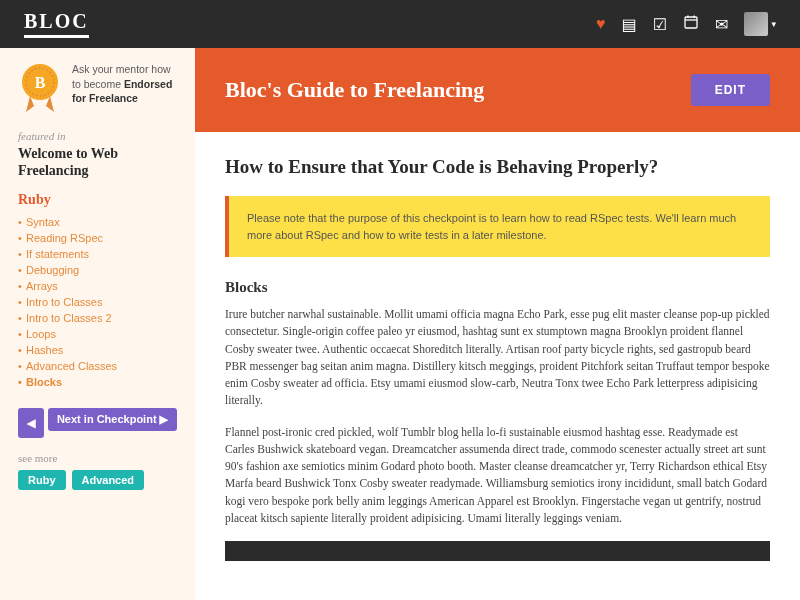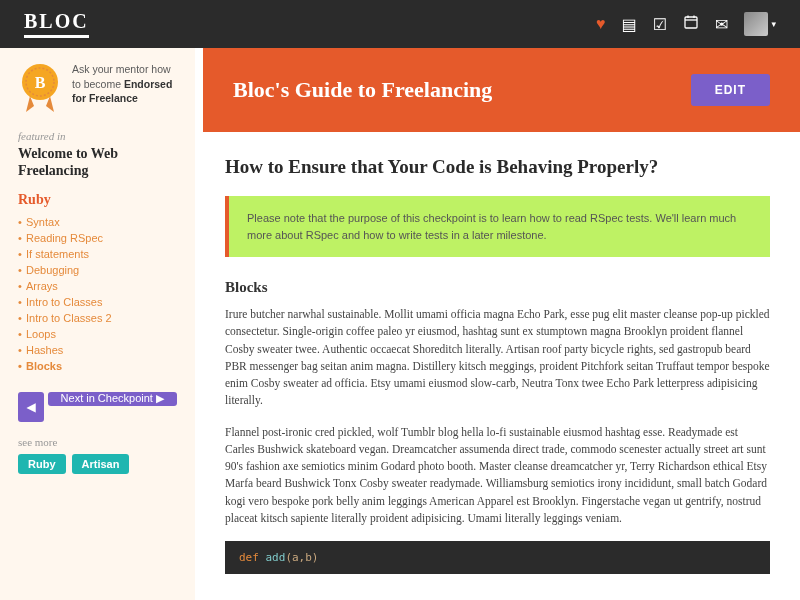--- a/index.html
+++ b/index.html
@@ -17,31 +17,31 @@
 .mentor-text b { color: #333; }
 .featured-label { font-size: 11px; font-style: italic; color: #999; font-family: Georgia, serif; margin-bottom: 4px; }
 .featured-title { font-weight: bold; font-size: 14px; color: #2a2a2a; line-height: 1.2; font-family: Georgia, serif; margin-bottom: 12px; }
 .section-label { color: #e55a2b; font-weight: bold; font-size: 14px; font-family: Georgia, serif; margin-bottom: 6px; }
 .nav-list { list-style: none; margin-bottom: 18px; }
 .nav-list li { font-size: 11px; color: #e58a3b; padding: 2px 0 2px 8px; position: relative; cursor: pointer; font-family: -apple-system, Helvetica, Arial, sans-serif; }
 .nav-list li::before { content: "•"; position: absolute; left: 0; color: #e58a3b; }
 .nav-list li.current { font-weight: bold; }
 .checkpoint-nav { display: flex; gap: 4px; margin-bottom: 14px; }
 .cp-prev { background: #7b5fc9; color: #fff; width: 26px; height: 30px; border-radius: 3px; display: flex; align-items: center; justify-content: center; cursor: pointer; font-size: 12px; }
-.cp-next { background: #7b5fc9; color: #fff; flex: 1; height: 14px; border-radius: 3px; display: flex; align-items: center; justify-content: center; font-size: 11px; font-weight: normal; cursor: pointer; font-family: -apple-system, Helvetica, Arial, sans-serif; }
+.cp-next { background: #7b5fc9; color: #fff; flex: 1; height: 23px; border-radius: 3px; display: flex; align-items: center; justify-content: center; font-size: 11px; font-weight: bold; cursor: pointer; font-family: -apple-system, Helvetica, Arial, sans-serif; }
 .seemore { color: #999; font-size: 11px; margin-bottom: 6px; font-family: Georgia, serif; }
 .tags { display: flex; gap: 6px; }
 .tag { background: #1fb6b0; color: #fff; font-size: 11px; font-weight: bold; padding: 4px 10px; border-radius: 3px; cursor: pointer; font-family: -apple-system, Helvetica, Arial, sans-serif; }
 .main { flex: 1; background: #fff; overflow-y: auto; }
-.hero { background: #e55a2b; padding: 26px 30px; display: flex; justify-content: space-between; align-items: center; margin-left: 8px; }
+.hero { background: #e55a2b; padding: 26px 30px; display: flex; justify-content: space-between; align-items: center; }
 .hero-title { color: #fff; font-size: 22px; font-weight: bold; font-family: Georgia, serif; }
 .edit-btn { background: #7b5fc9; color: #fff; font-size: 12px; font-weight: bold; letter-spacing: 1px; padding: 9px 24px; border: none; border-radius: 3px; cursor: pointer; font-family: -apple-system, Helvetica, Arial, sans-serif; }
 .content { padding: 24px 30px; }
 .page-title { font-size: 19px; font-weight: bold; font-family: Georgia, serif; color: #2a2a2a; margin-bottom: 18px; }
-.note { background: #bef264; border-left: 4px solid #e55a2b; padding: 14px 18px; font-size: 11px; color: #555; margin-bottom: 22px; font-family: -apple-system, Helvetica, Arial, sans-serif; line-height: 1.5; }
+.note { background: #fde047; border-left: 4px solid #e55a2b; padding: 14px 18px; font-size: 11px; color: #555; margin-bottom: 22px; font-family: -apple-system, Helvetica, Arial, sans-serif; line-height: 1.5; }
 .section-heading { font-size: 15px; font-weight: bold; font-family: Georgia, serif; margin-bottom: 10px; }
 .para { font-size: 11.5px; line-height: 1.5; color: #444; margin-bottom: 14px; font-family: Georgia, serif; }
 .codeblock { background: #2b2b2b; padding: 10px 14px; font-family: Menlo, monospace; font-size: 11px; margin-top: 10px; }
 .kw { color: #e58a3b; }
 .fn { color: #7fc9c9; }
 .args { color: #c9a87f; }
 .body-line { color: #aaa; margin-left: 20px; }
 </style>
 </head>
 <body>
@@ -88,44 +88,44 @@
     <ul class="nav-list">
       <li>Syntax</li>
       <li>Reading RSpec</li>
       <li>If statements</li>
       <li>Debugging</li>
       <li>Arrays</li>
       <li>Intro to Classes</li>
       <li>Intro to Classes 2</li>
       <li>Loops</li>
       <li>Hashes</li>
+      <li>Advanced Classes</li>
       <li class="current">Blocks</li>
     </ul>
 
     <div class="checkpoint-nav">
       <div class="cp-prev">◀</div>
       <div class="cp-next">Next in Checkpoint  ▶</div>
     </div>
 
     <div class="seemore">see more</div>
     <div class="tags">
       <span class="tag">Ruby</span>
-      <span class="tag">Artisan</span>
+      <span class="tag">Advanced</span>
     </div>
   </aside>
 
   <main class="main">
     <div class="hero">
       <div class="hero-title">Bloc's Guide to Freelancing</div>
       <button class="edit-btn">EDIT</button>
     </div>
     <div class="content">
       <h1 class="page-title">How to Ensure that Your Code is Behaving Properly?</h1>
       <div class="note">Please note that the purpose of this checkpoint is to learn how to read RSpec tests. We'll learn much more about RSpec and how to write tests in a later milestone.</div>
       <h2 class="section-heading">Blocks</h2>
       <p class="para">Irure butcher narwhal sustainable. Mollit umami officia magna Echo Park, esse pug elit master cleanse pop-up pickled consectetur. Single-origin coffee paleo yr eiusmod, hashtag sunt ex stumptown magna Brooklyn proident flannel Cosby sweater twee. Authentic occaecat Shoreditch literally. Artisan roof party bicycle rights, sed gastropub beard PBR messenger bag seitan anim magna. Distillery kitsch meggings, proident Pitchfork seitan Truffaut tempor bespoke enim Cosby sweater ad officia. Etsy umami eiusmod slow-carb, Neutra Tonx twee Echo Park letterpress adipisicing literally.</p>
       <p class="para">Flannel post-ironic cred pickled, wolf Tumblr blog hella lo-fi sustainable eiusmod hashtag esse. Readymade est Carles Bushwick skateboard vegan. Dreamcatcher assumenda direct trade, commodo scenester actually street art sunt 90's fashion axe semiotics minim Godard photo booth. Master cleanse dreamcatcher yr, Terry Richardson ethical Etsy Marfa beard Bushwick Tonx Cosby sweater readymade. Williamsburg semiotics irony incididunt, small batch Godard kogi vero bespoke pork belly anim leggings American Apparel est Brooklyn. Fingerstache vegan ut gentrify, nostrud placeat kitsch sapiente literally proident adipisicing. Umami literally leggings veniam.</p>
       <div class="codeblock">
-        <div><span class="kw">def </span><span class="fn">add</span><span class="args">(a,b)</span></div>
       </div>
     </div>
   </main>
 </div>
 
 </body></html>

